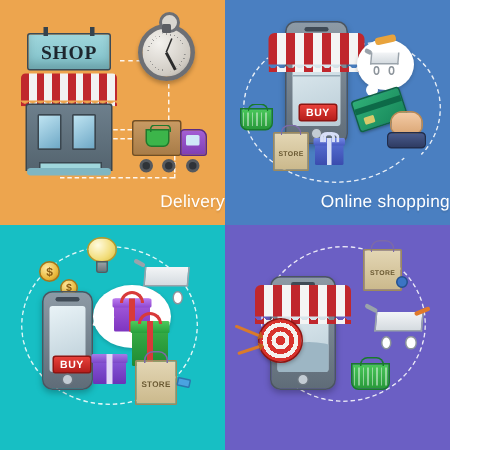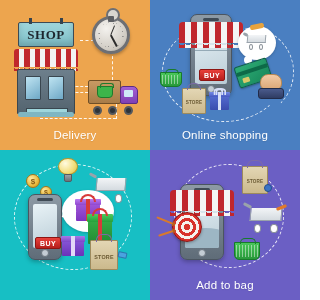--- a/index.html
+++ b/index.html
@@ -6,21 +6,21 @@
   * { margin:0; padding:0; box-sizing:border-box; }
   html,body { width:300px; height:300px; overflow:hidden; }
   body {
     font-family:"Liberation Sans", sans-serif;
     background:#ffffff;
   }
   #board { position:relative; width:300px; height:300px; display:grid;
            grid-template-columns:150px 150px; grid-template-rows:150px 150px; }
   .quad { position:relative; overflow:hidden; }
   .quad .label {
-    position:absolute; left:0; right:0; bottom:9px; text-align:center;
+    position:absolute; left:0; right:0; bottom:9px; text-align:right;
     color:#ffffff; font-size:11.5px; letter-spacing:.2px; font-weight:400;
     text-shadow:0 1px 1px rgba(0,0,0,.10);
   }
   .scene { position:absolute; inset:0; }
   .dashline { position:absolute; height:0; border-top:1.4px dashed rgba(255,255,255,.9); }
   .dashv { position:absolute; width:0; border-left:1.4px dashed rgba(255,255,255,.9); }
   .arcbox { position:absolute; border:1.5px dashed rgba(255,255,255,.85);
             border-radius:50%; background:transparent; }
 
   
@@ -370,20 +370,19 @@
         <div class="basketc"></div>
         <div class="handlec"></div>
         <div class="wheelc" style="left:12%;"></div>
         <div class="wheelc" style="left:64%;"></div>
       </div>
       <div style="position:absolute;left:126px;top:56px;width:11px;height:3px;background:#e07a2b;border-radius:2px;transform:rotate(-22deg);"></div>
 
       <div class="gbasket" style="left:84px; top:92px; width:26px; height:18px;"></div>
 
     </div>
-    <div class="label" style="color: rgb(255, 255, 255);">Add to bag</div>
   </div>
 
 </div>
 
 <style>
   .gift .bow:before, .gift .bow:after { border:2px solid #d7dff7; border-bottom:none; }
 </style>
 
 </body></html>

